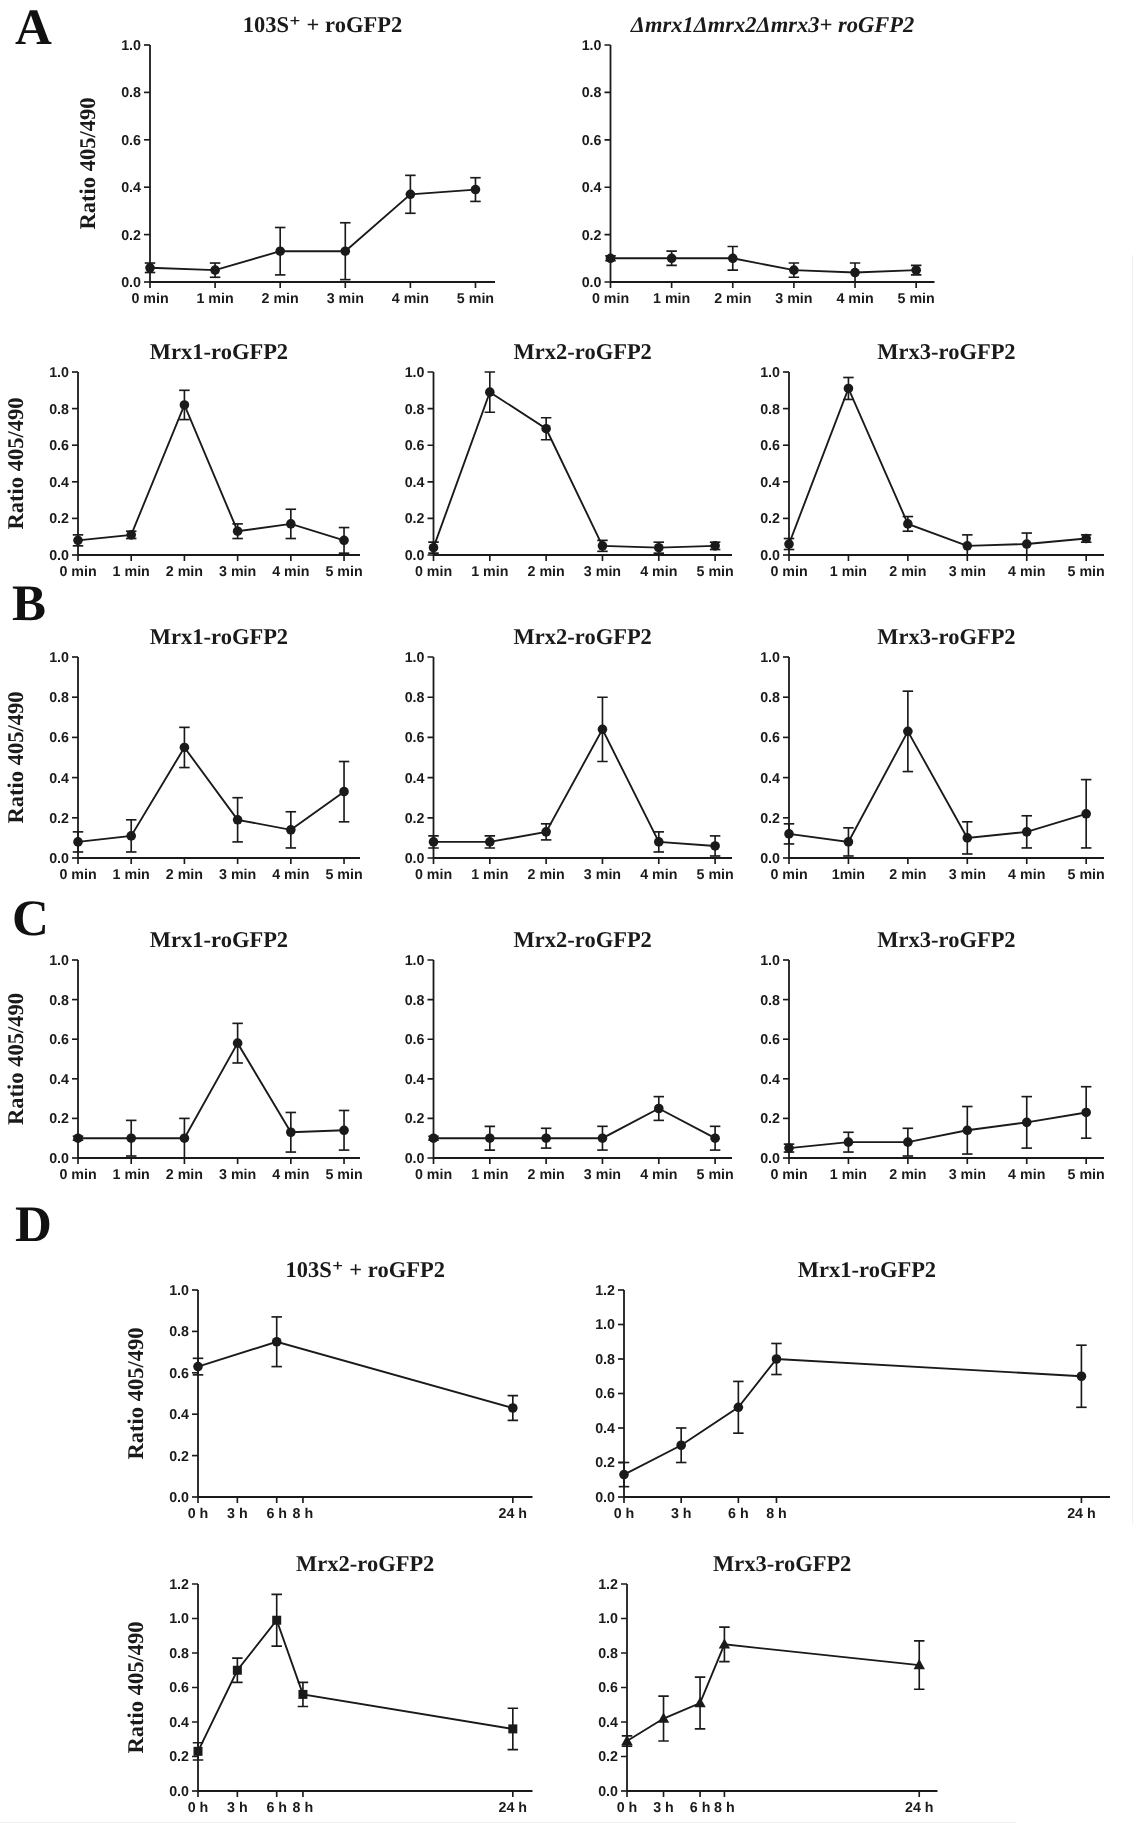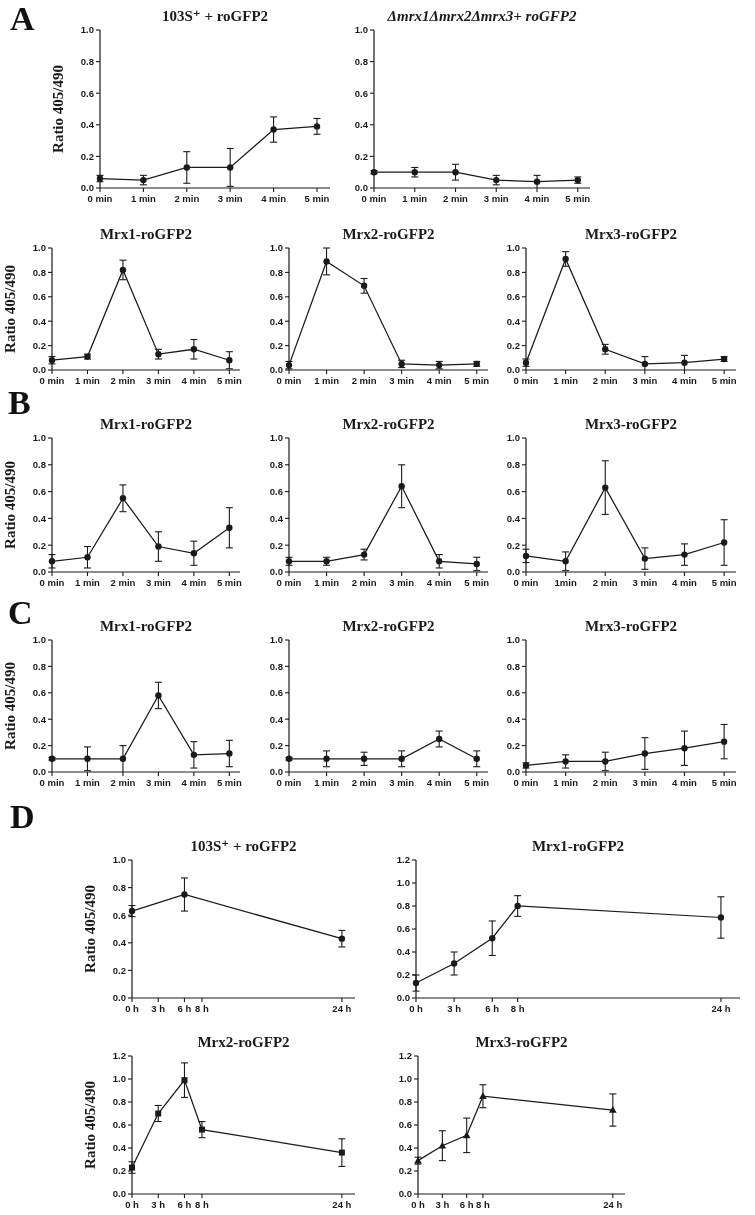--- a/index.html
+++ b/index.html
@@ -17,21 +17,21 @@
     font-size:34px;
     line-height:1;
     color:#111111;
   }
   #label-A{left:10px;top:2px;}
   #label-B{left:8px;top:386px;}
   #label-C{left:8px;top:596px;}
   #label-D{left:10px;top:800px;}
   .chart{position:absolute;}
   #chart-a1{left:50px;top:6px;width:292px;height:202px;}
-  #chart-a2{left:338px;top:6px;width:264px;height:202px;}
+  #chart-a2{left:371px;top:6px;width:264px;height:202px;}
   #chart-a3{left:2px;top:224px;width:250px;height:166px;}
   #chart-a4{left:253px;top:224px;width:247px;height:166px;}
   #chart-a5{left:490px;top:224px;width:258px;height:166px;}
   #chart-b1{left:2px;top:414px;width:250px;height:178px;}
   #chart-b2{left:253px;top:414px;width:247px;height:178px;}
   #chart-b3{left:490px;top:414px;width:258px;height:178px;}
   #chart-c1{left:2px;top:616px;width:250px;height:176px;}
   #chart-c2{left:253px;top:616px;width:247px;height:176px;}
   #chart-c3{left:490px;top:616px;width:258px;height:176px;}
   #chart-d1{left:82px;top:836px;width:285px;height:182px;}

